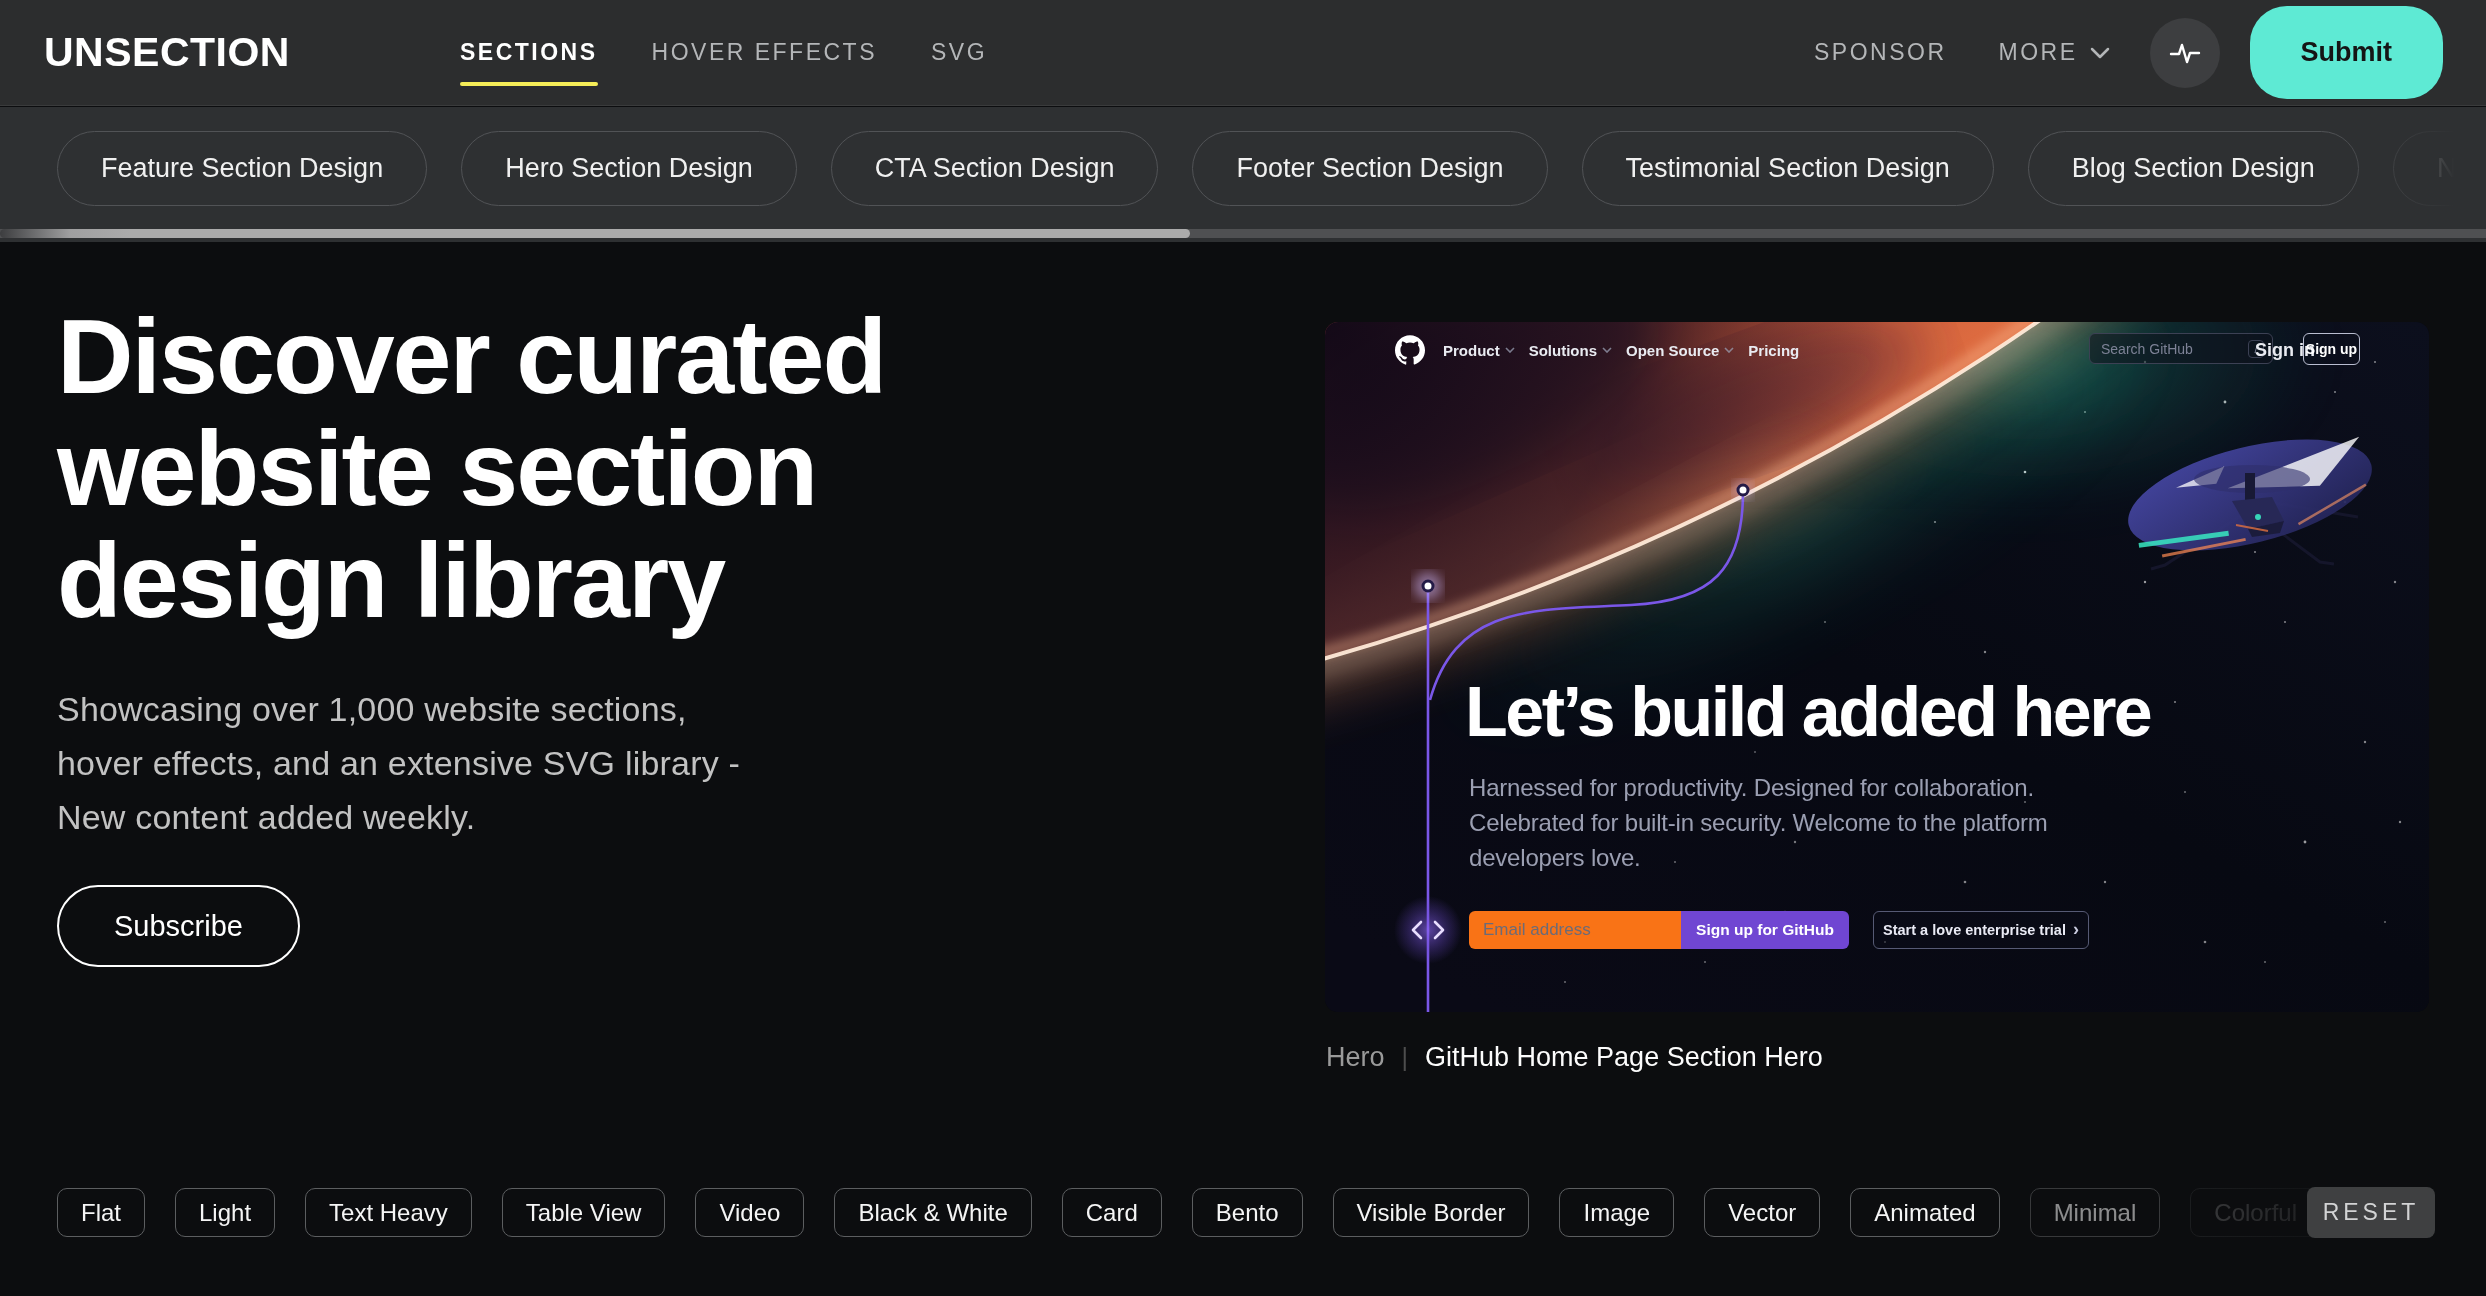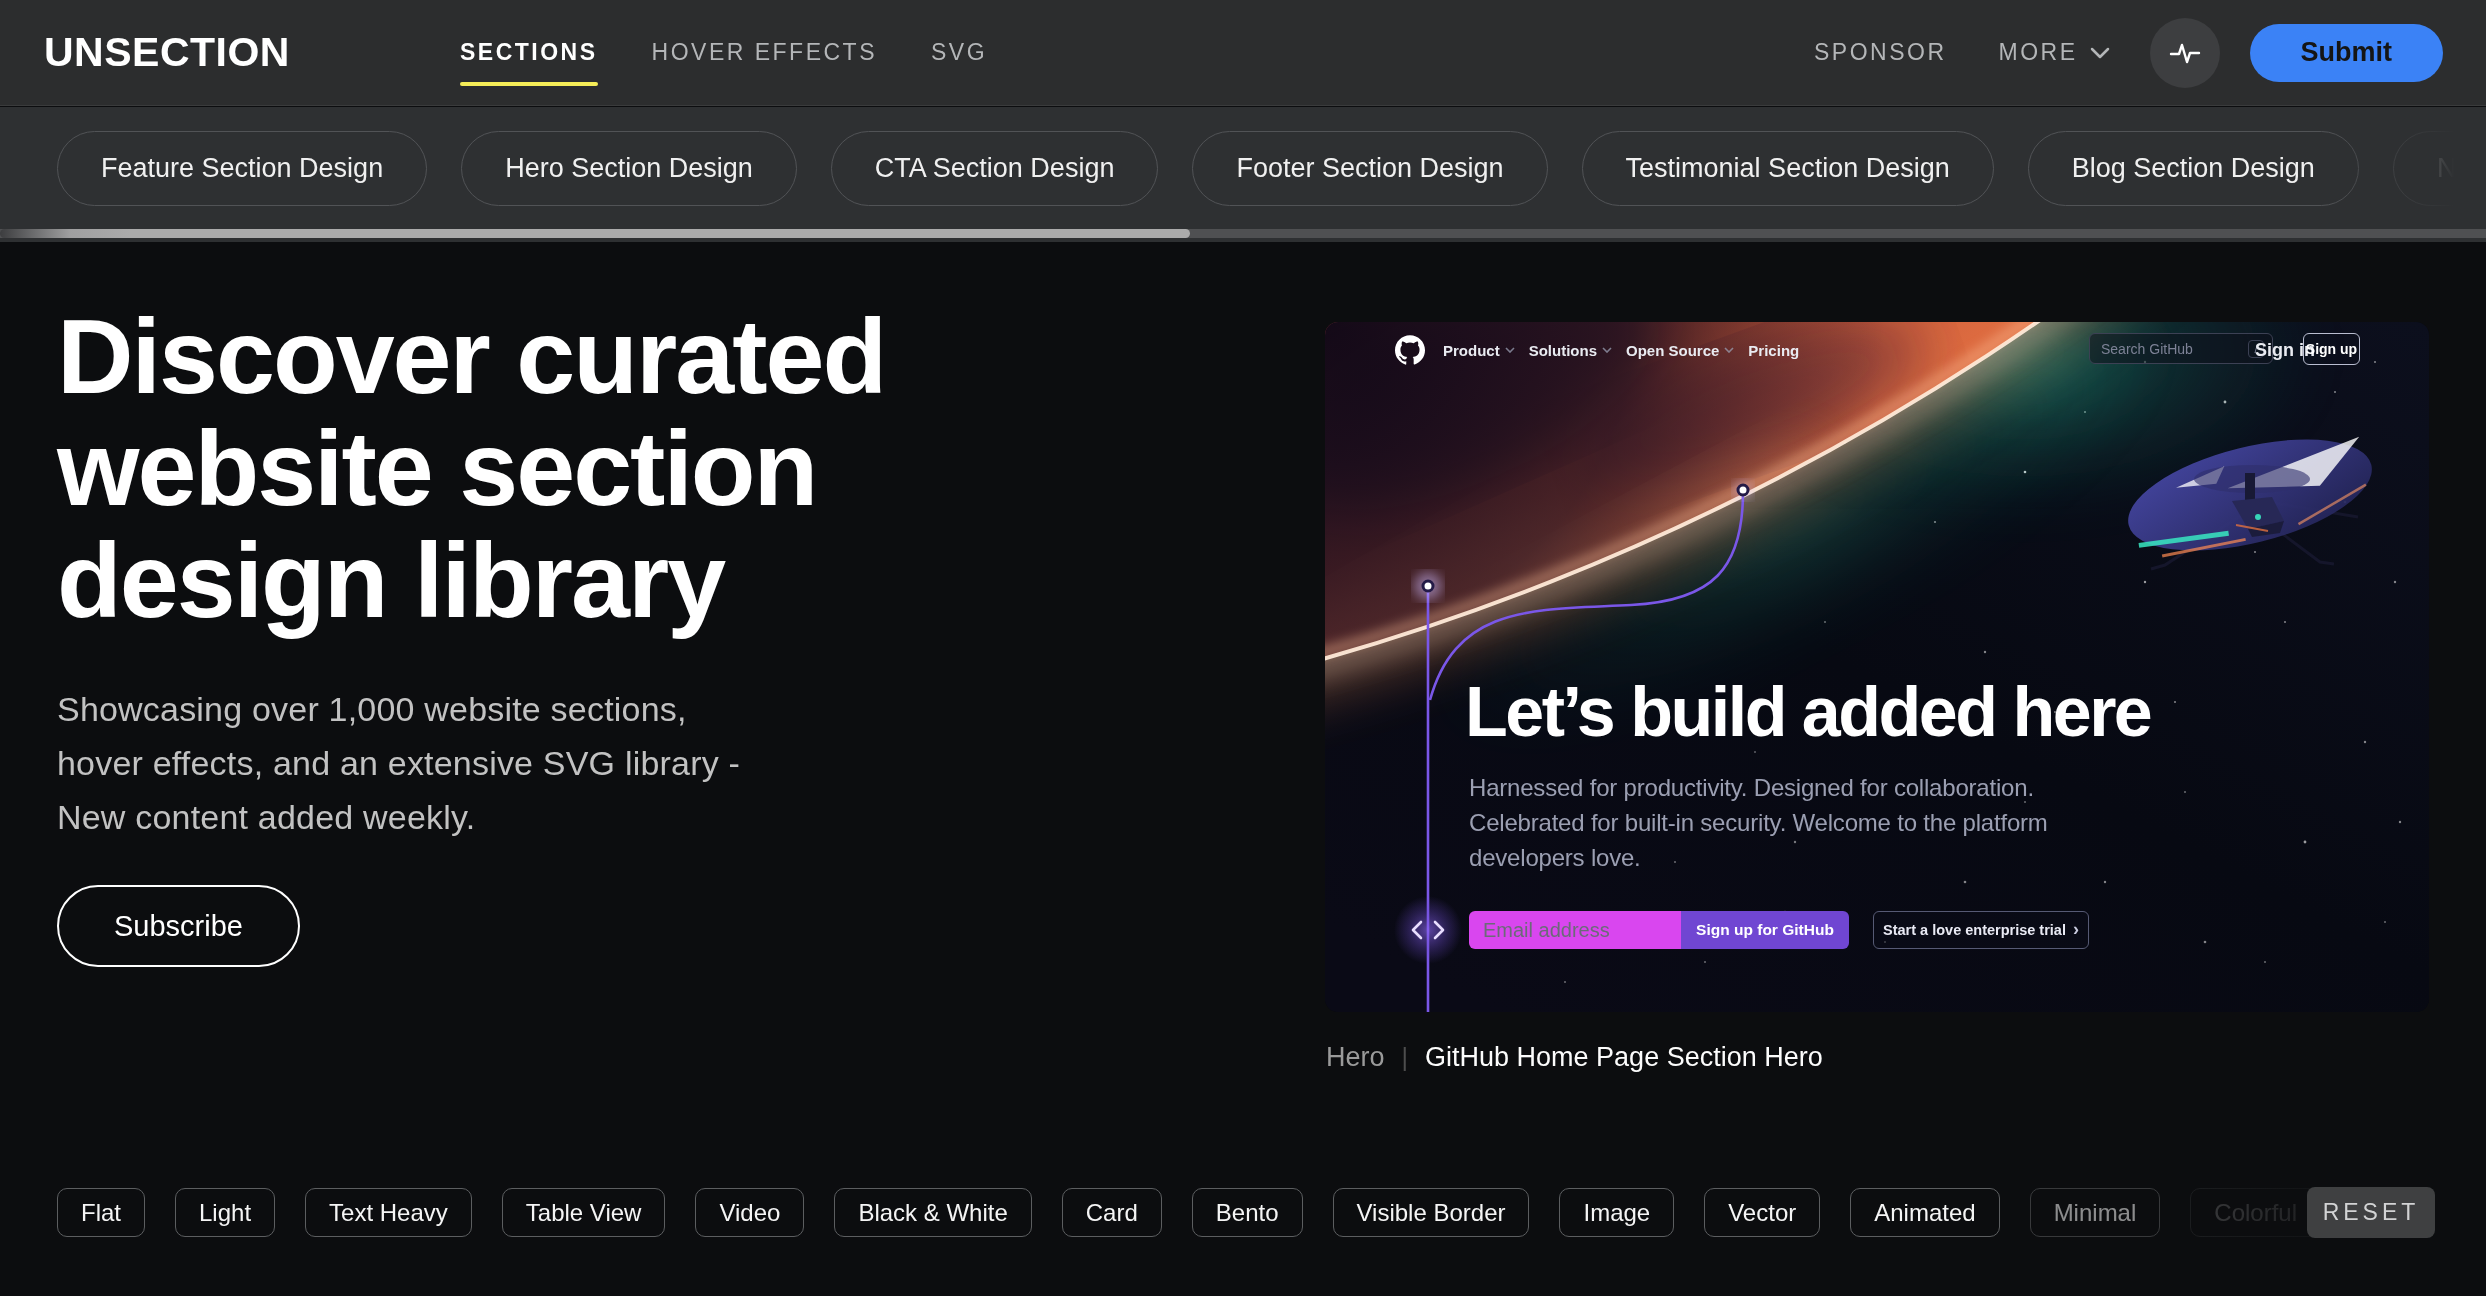--- a/index.html
+++ b/index.html
@@ -26,22 +26,22 @@
   }
   .top-right { margin-left:auto; margin-right:43px; display:flex; align-items:center; }
   .sponsor { font-size:23px; letter-spacing:2.5px; color:#b4b6b8; font-weight:500; cursor:pointer; }
   .more { display:flex; align-items:center; gap:12px; margin-left:52px; cursor:pointer; }
   .more span { font-size:23px; letter-spacing:2.5px; color:#b4b6b8; font-weight:500; }
   .pulse-btn {
     width:70px; height:70px; border-radius:50%; background:#3d3e40; border:none;
     display:flex; align-items:center; justify-content:center; margin-left:40px; cursor:pointer;
   }
   .submit-btn {
-    height:58px; padding:0 51px; margin-left:30px; border:none; border-radius:37px;
-    background:#3b82f6; color:#151515; font-size:27px; font-weight:700; cursor:pointer;
+    height:93px; padding:0 51px; margin-left:30px; border:none; border-radius:37px;
+    background:#5eead4; color:#151515; font-size:27px; font-weight:700; cursor:pointer;
     font-family:inherit;
   }
 
   
   .catbar {
     position:absolute; top:107px; left:0; width:2486px; height:135px;
     background:#2e3032; overflow:hidden;
   }
   .cat-pills { position:absolute; top:24px; left:57px; display:flex; gap:34px; white-space:nowrap; }
   .cat-pill {
@@ -108,21 +108,21 @@
     position:absolute; left:140px; top:352px; font-size:70px; line-height:76px;
     font-weight:700; letter-spacing:-2.5px; color:#fff; white-space:nowrap;
   }
   .gh-para {
     position:absolute; left:144px; top:448px; width:720px;
     font-size:24px; line-height:35px; color:#9b9fb2; white-space:pre-line; letter-spacing:-.2px;
   }
   .gh-form { position:absolute; left:144px; top:589px; height:38px; display:flex; align-items:stretch; }
   .gh-email {
     width:212px; border:none; outline:none; border-radius:6px 0 0 6px;
-    background:#d946ef; padding:0 14px; font-size:20px; font-family:inherit; color:#24292f;
+    background:#f97316; padding:0 14px; font-size:17px; font-family:inherit; color:#24292f;
   }
   .gh-email::placeholder { color:#6b6b78; }
   .gh-cta {
     width:168px; border:none; border-radius:0 6px 6px 0; background:#7046d2;
     color:#fff; font-size:15.5px; font-weight:700; font-family:inherit; white-space:nowrap;
   }
   .gh-trial {
     width:216px; margin-left:24px; border:1px solid #565a74; border-radius:6px;
     background:rgba(12,13,24,.45); color:#e9eaf4; font-size:14.5px; font-weight:700;
     font-family:inherit; display:flex; align-items:center; justify-content:center; gap:7px; white-space:nowrap;

